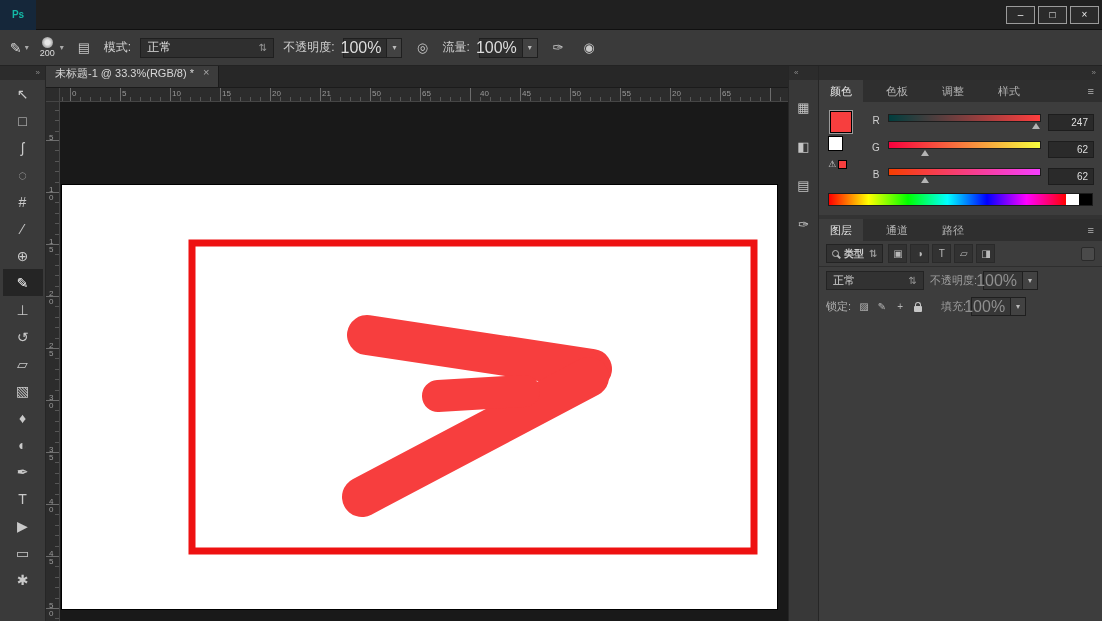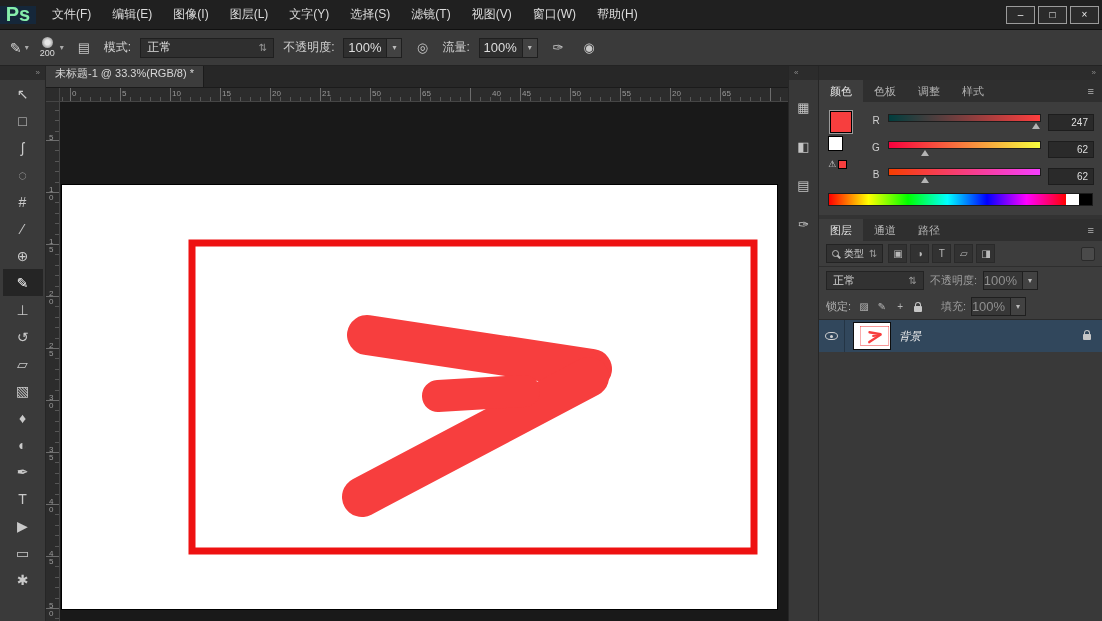--- a/index.html
+++ b/index.html
@@ -5,21 +5,21 @@
   * { margin:0; padding:0; box-sizing:border-box; }
   html,body { background:#111; }
   .app {
     position:relative; width:1102px; height:621px; overflow:hidden;
     background:#1d1d1d; color:#ccc;
     font-family:"Liberation Sans","DejaVu Sans",sans-serif; font-size:12px;
     -webkit-user-select:none; user-select:none;
   }
   
   .titlebar { height:30px; background:#202020; border-bottom:1px solid #101010; display:flex; align-items:center; }
-  .logo { width:36px; height:18px; background:#15273a; color:#86efac; font-weight:bold; font-size:20px;
+  .logo { width:36px; height:30px; background:#15273a; color:#14b8a6; font-weight:bold; font-size:10px;
           display:flex; align-items:center; justify-content:center; }
   .menus { display:flex; gap:21px; margin-left:16px; color:#dcdcdc; font-size:12px; }
   .menu-item { cursor:default; }
   .win-controls { margin-left:auto; display:flex; margin-right:3px; }
   .win-btn { width:29px; height:18px; border:1px solid #9b9b9b; background:#2b2b2b; color:#eee;
              display:flex; align-items:center; justify-content:center; font-size:10px; margin-left:3px; line-height:1; }
   
   .optionsbar { height:36px; background:#3a3a3a; border-bottom:1px solid #232323;
                 display:flex; align-items:center; gap:9px; padding:0 10px; }
   .opt-item { display:flex; align-items:center; gap:3px; }
@@ -28,37 +28,37 @@
   .brush-preview { display:flex; flex-direction:column; align-items:center; line-height:1; padding:1px 2px; }
   .dot { width:11px; height:11px; border-radius:50%; background:radial-gradient(circle,#e8e8e8 30%,#9a9a9a 75%,transparent 100%); }
   .bsize { font-size:9px; color:#ddd; margin-top:1px; }
   .opt-icon { width:22px; height:22px; display:flex; align-items:center; justify-content:center;
               color:#c8c8c8; font-size:13px; border:1px solid transparent; }
   .opt-label { color:#cfcfcf; font-size:12px; }
   .mode-select { width:134px; height:20px; background:#2f2f2f; border:1px solid #1f1f1f;
                  display:flex; align-items:center; justify-content:space-between; padding:0 6px; font-size:12px; color:#ddd; }
   .ud { font-size:10px; color:#999; }
   .combo { display:flex; }
-  .val-box { width:44px; height:20px; background:#2f2f2f; border:1px solid #1f1f1f; color:#ddd; font-size:13px;
+  .val-box { width:44px; height:20px; background:#2f2f2f; border:1px solid #1f1f1f; color:#ddd; font-size:16px;
              display:flex; align-items:center; justify-content:flex-end; padding:0 5px; }
   .dd-btn { width:15px; height:20px; background:#424242; border:1px solid #1f1f1f; border-left:none;
             display:flex; align-items:center; justify-content:center; font-size:8px; color:#bbb; }
   
   .main { display:flex; height:555px; }
   
   .toolbar { width:46px; background:#3a3a3a; border-right:1px solid #262626; display:flex; flex-direction:column; align-items:center; }
   .toolbar-header { height:14px; width:100%; background:#2c2c2c; color:#8a8a8a; font-size:8px; text-align:right;
                     padding-right:5px; line-height:14px; }
   .tool { width:40px; height:27px; display:flex; align-items:center; justify-content:center; color:#c9c9c9; font-size:14px; }
   .tool.selected { background:#252525; color:#fff; }
   
   .doc-col { flex:1; display:flex; flex-direction:column; min-width:0; }
   .tabbar { height:22px; background:#272727; border-bottom:1px solid #1b1b1b; display:flex; }
   .doc-tab { background:#3c3c3c; padding:0 9px; display:flex; gap:9px;
-             font-size:11px; color:#d8d8d8; border-right:1px solid #1b1b1b;flex-direction:column; }
+             font-size:11px; color:#d8d8d8; border-right:1px solid #1b1b1b; }
   .tab-close { color:#a8a8a8; font-size:11px; }
   .ruler-row { height:14px; display:flex; }
   .ruler-corner { width:14px; height:14px; background:#2c2c2c; border-right:1px solid #454545; border-bottom:1px solid #454545; }
   .ruler-top { flex:1; position:relative; background-color:#2c2c2c; border-bottom:1px solid #454545;
     background-image:
       repeating-linear-gradient(to right,#6d6d6d 0 1px,transparent 1px 50px),
       repeating-linear-gradient(to right,#565656 0 1px,transparent 1px 10px);
     background-size:100% 100%,100% 4px;
     background-position:10px 0,10px 100%;
     background-repeat:repeat-x,repeat-x; overflow:hidden; }
@@ -76,21 +76,21 @@
   .canvas { position:absolute; left:2px; top:83px; width:715px; height:424px; background:#ffffff; box-shadow:0 0 0 1px #000; }
   
   .panel-strip { width:30px; background:#383838; border-left:1px solid #262626; display:flex; flex-direction:column; align-items:center; }
   .strip-header { height:14px; width:100%; background:#2c2c2c; color:#8a8a8a; font-size:8px; padding-left:5px; line-height:14px; }
   .strip-icon { width:24px; height:24px; margin-top:15px; display:flex; align-items:center; justify-content:center;
                 color:#c5c5c5; font-size:13px; }
   
   .right { width:284px; background:#3d3d3d; border-left:1px solid #262626; display:flex; flex-direction:column; }
   .right-header { height:14px; background:#2c2c2c; display:flex; justify-content:flex-end;
                   padding:0 6px; font-size:8px; color:#8a8a8a; line-height:14px; }
-  .panel-tabs { height:22px; background:#2f2f2f; display:flex; align-items:stretch; }
+  .panel-tabs { height:22px; background:#2f2f2f; display:flex; align-items:stretch;gap:12px; }
   .ptab { padding:4px 11px 3px; font-size:11px; color:#b3b3b3; display:flex; align-items:center; }
   .ptab.active { background:#3d3d3d; color:#e3e3e3; }
   .panel-menu { margin-left:auto; color:#b5b5b5; font-size:11px; padding:0 8px; display:flex; align-items:center; }
   .color-body { display:flex; padding:9px 8px 2px 9px; gap:9px; }
   .swatches { width:34px; height:52px; position:relative; }
   .fg-swatch { position:absolute; left:2px; top:0; width:22px; height:22px; border:1px solid #000; box-shadow:0 0 0 1px #9a9a9a; }
   .bg-swatch { position:absolute; left:0; top:25px; width:15px; height:15px; background:#fff; border:1px solid #000; }
   .gamut { position:absolute; left:0; bottom:-6px; display:flex; align-items:center; gap:2px; }
   .gamut-warn { font-size:9px; color:#ddd; }
   .gamut-swatch { width:9px; height:9px; border:1px solid #000; }
@@ -106,21 +106,21 @@
            border-bottom:6px solid #b4b4b4; transform:translateX(-4px); }
   .ch-value { width:46px; height:17px; background:#2a2a2a; border:1px solid #1d1d1d; color:#dedede; font-size:10px;
               display:flex; align-items:center; justify-content:flex-end; padding:0 5px; }
   .spectrum { height:13px; margin:8px 9px 9px 9px; display:flex; border:1px solid #1c1c1c; }
   .spec-main { flex:1; background:linear-gradient(to right,#f00,#ff0,#0f0,#0ff,#00f,#f0f,#f00); }
   .spec-white { width:13px; background:#fff; }
   .spec-black { width:13px; background:#000; }
   .panel-sep { height:4px; background:#333; }
   .layers-filter { height:26px; display:flex; align-items:center; gap:5px; padding:0 7px; background:#3d3d3d; border-bottom:1px solid #2e2e2e; }
   .type-select { display:flex; align-items:center; gap:5px; background:#323232; border:1px solid #232323;
-                 height:19px; padding:0 5px; font-size:10px; color:#ccc; }
+                 height:19px; padding:0 5px; font-size:10px; color:#ccc;font-weight:bold; }
   .search-icon { width:7px; height:7px; border:1.5px solid #b9b9b9; border-radius:50%; position:relative; }
   .search-icon::after { content:""; position:absolute; width:4px; height:1.5px; background:#b9b9b9;
                         transform:rotate(45deg); right:-3px; bottom:-1px; }
   .filter-icon { width:19px; height:19px; background:#323232; border:1px solid #2a2a2a; color:#b9b9b9; font-size:10px;
                  display:flex; align-items:center; justify-content:center; }
   .filter-toggle { margin-left:auto; width:14px; height:14px; border:1px solid #2a2a2a; background:#4a4a4a; border-radius:2px; }
   .blend-row { height:27px; display:flex; align-items:center; gap:6px; padding:0 7px; }
   .blend-select { width:98px; height:19px; background:#323232; border:1px solid #232323; color:#d5d5d5;
                   display:flex; align-items:center; justify-content:space-between; padding:0 6px; font-size:11px; }
   .dim-label { color:#9d9d9d; font-size:11px; }
@@ -140,32 +140,20 @@
   .layer-name { font-style:italic; font-size:11px; color:#ececec; }
   .layer-lock { margin-left:auto; margin-right:11px; }
 </style>
 </head>
 <body>
 
 <div class="app">
 
   <div class="titlebar">
     <div class="logo">Ps</div>
-    <div class="menus" id="menubar">
-        <div class="menu-item">文件(F)</div>
-        <div class="menu-item">编辑(E)</div>
-        <div class="menu-item">图像(I)</div>
-        <div class="menu-item">图层(L)</div>
-        <div class="menu-item">文字(Y)</div>
-        <div class="menu-item">选择(S)</div>
-        <div class="menu-item">滤镜(T)</div>
-        <div class="menu-item">视图(V)</div>
-        <div class="menu-item">窗口(W)</div>
-        <div class="menu-item">帮助(H)</div>
-      </div>
     <div class="win-controls">
       <div class="win-btn">–</div>
       <div class="win-btn">□</div>
       <div class="win-btn">×</div>
     </div>
   </div>
 
   <div class="optionsbar">
     <div class="opt-item">
       <span class="ticon">✎</span>
@@ -237,21 +225,21 @@
         <div class="ruler-corner"></div>
         <div class="ruler-top" id="rulerTop">
             <span class="ruler-num" style="left: 12px;">0</span>
             <span class="ruler-num" style="left: 62px;">5</span>
             <span class="ruler-num" style="left: 112px;">10</span>
             <span class="ruler-num" style="left: 162px;">15</span>
             <span class="ruler-num" style="left: 212px;">20</span>
             <span class="ruler-num" style="left: 262px;">21</span>
             <span class="ruler-num" style="left: 312px;">50</span>
             <span class="ruler-num" style="left: 362px;">65</span>
-            <span class="ruler-num" style="left: 432px;">40</span>
+            <span class="ruler-num" style="left: 420px;">40</span>
             <span class="ruler-num" style="left: 462px;">45</span>
             <span class="ruler-num" style="left: 512px;">50</span>
             <span class="ruler-num" style="left: 562px;">55</span>
             <span class="ruler-num" style="left: 612px;">20</span>
             <span class="ruler-num" style="left: 662px;">65</span>
             <span class="ruler-num" style="left: 712px; padding-left: 44px;">70</span>
           </div>
       </div>
       <div class="canvas-wrap">
         <div class="ruler-left" id="rulerLeft">
@@ -393,30 +381,15 @@
             <span class="mini">
               <span class="lock-icon"></span>
             </span>
           </span>
         <span class="dim-label" style="margin-left:10px;">填充:</span>
         <div class="combo small">
           <div class="val-box">100%</div>
           <div class="dd-btn">▾</div>
         </div>
       </div>
-      <div class="layer-list">
-        <div class="layer-row" id="layerRow" style="background: rgb(49, 71, 92);">
-          <div class="eye-cell">
-            <span class="eye-icon"></span>
-          </div>
-          <div class="layer-thumb" id="layerThumb"><svg viewBox="0 0 715 424" width="100%" height="100%" preserveAspectRatio="none">
-                <rect x="130" y="58" width="562" height="308" fill="none" stroke="#ee1111" stroke-width="7"></rect>
-                <line x1="305" y1="150" x2="530" y2="184" stroke="#f73e3e" stroke-width="40" stroke-linecap="round"></line>
-                <line x1="527" y1="192" x2="300" y2="312" stroke="#f73e3e" stroke-width="40" stroke-linecap="round"></line>
-                <line x1="376" y1="211" x2="462" y2="206" stroke="#f73e3e" stroke-width="32" stroke-linecap="round"></line>
-              </svg></div>
-          <span class="layer-name">背景</span>
-          <span class="layer-lock"><span class="lock-icon"></span></span>
-        </div>
-      </div>
     </div>
   </div>
 </div>
 
 </body></html>

